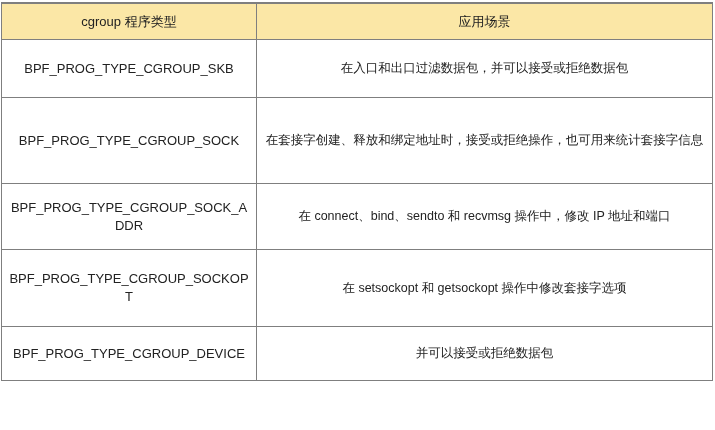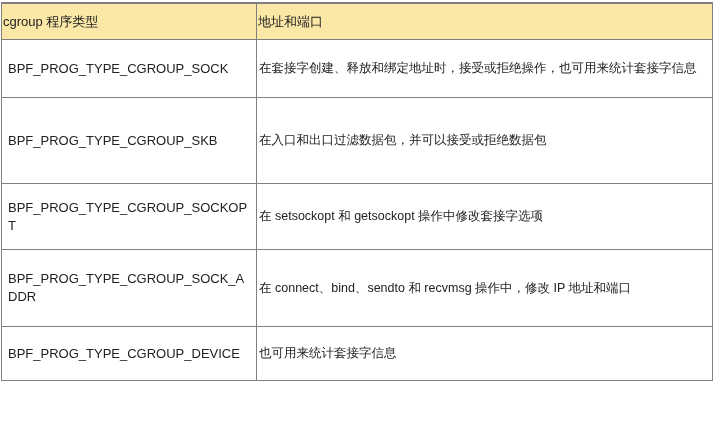--- a/index.html
+++ b/index.html
@@ -16,21 +16,21 @@
     padding: 2px 0 0 1px;
   }
   table.cgroup-table {
     border-collapse: collapse;
     width: 711px;
     table-layout: fixed;
   }
   table.cgroup-table th,
   table.cgroup-table td {
     border: 1px solid var(--border-color, #7f7f7f);
-    text-align: left;
+    text-align: center;
     vertical-align: middle;
     line-height: 1.35;
   }
   table.cgroup-table thead th {
     background: var(--header-bg, #fbe7a6);
     height: 33px;
     font-weight: 400;
     font-size: 13px;
   }
   table.cgroup-table thead {
@@ -59,39 +59,39 @@
 
 <div class="table-wrap">
   <table class="cgroup-table">
     <colgroup>
       <col class="col-type">
       <col class="col-scenario">
     </colgroup>
     <thead>
       <tr>
         <th>cgroup 程序类型</th>
-        <th>地址和端口</th>
+        <th>应用场景</th>
       </tr>
     </thead>
     <tbody>
+        <tr>
+          <td class="program-type-cell">BPF_PROG_TYPE_CGROUP_SKB</td>
+          <td class="scenario-cell">在入口和出口过滤数据包，并可以接受或拒绝数据包</td>
+        </tr>
         <tr>
           <td class="program-type-cell">BPF_PROG_TYPE_CGROUP_SOCK</td>
           <td class="scenario-cell">在套接字创建、释放和绑定地址时，接受或拒绝操作，也可用来统计套接字信息</td>
         </tr>
         <tr>
-          <td class="program-type-cell">BPF_PROG_TYPE_CGROUP_SKB</td>
-          <td class="scenario-cell">在入口和出口过滤数据包，并可以接受或拒绝数据包</td>
+          <td class="program-type-cell">BPF_PROG_TYPE_CGROUP_SOCK_ADDR</td>
+          <td class="scenario-cell">在 connect、bind、sendto 和 recvmsg 操作中，修改 IP 地址和端口</td>
         </tr>
         <tr>
           <td class="program-type-cell">BPF_PROG_TYPE_CGROUP_SOCKOPT</td>
           <td class="scenario-cell">在 setsockopt 和 getsockopt 操作中修改套接字选项</td>
         </tr>
         <tr>
-          <td class="program-type-cell">BPF_PROG_TYPE_CGROUP_SOCK_ADDR</td>
-          <td class="scenario-cell">在 connect、bind、sendto 和 recvmsg 操作中，修改 IP 地址和端口</td>
-        </tr>
-        <tr>
           <td class="program-type-cell">BPF_PROG_TYPE_CGROUP_DEVICE</td>
-          <td class="scenario-cell">也可用来统计套接字信息</td>
+          <td class="scenario-cell">并可以接受或拒绝数据包</td>
         </tr>
       </tbody>
   </table>
 </div>
 
 </body></html>

